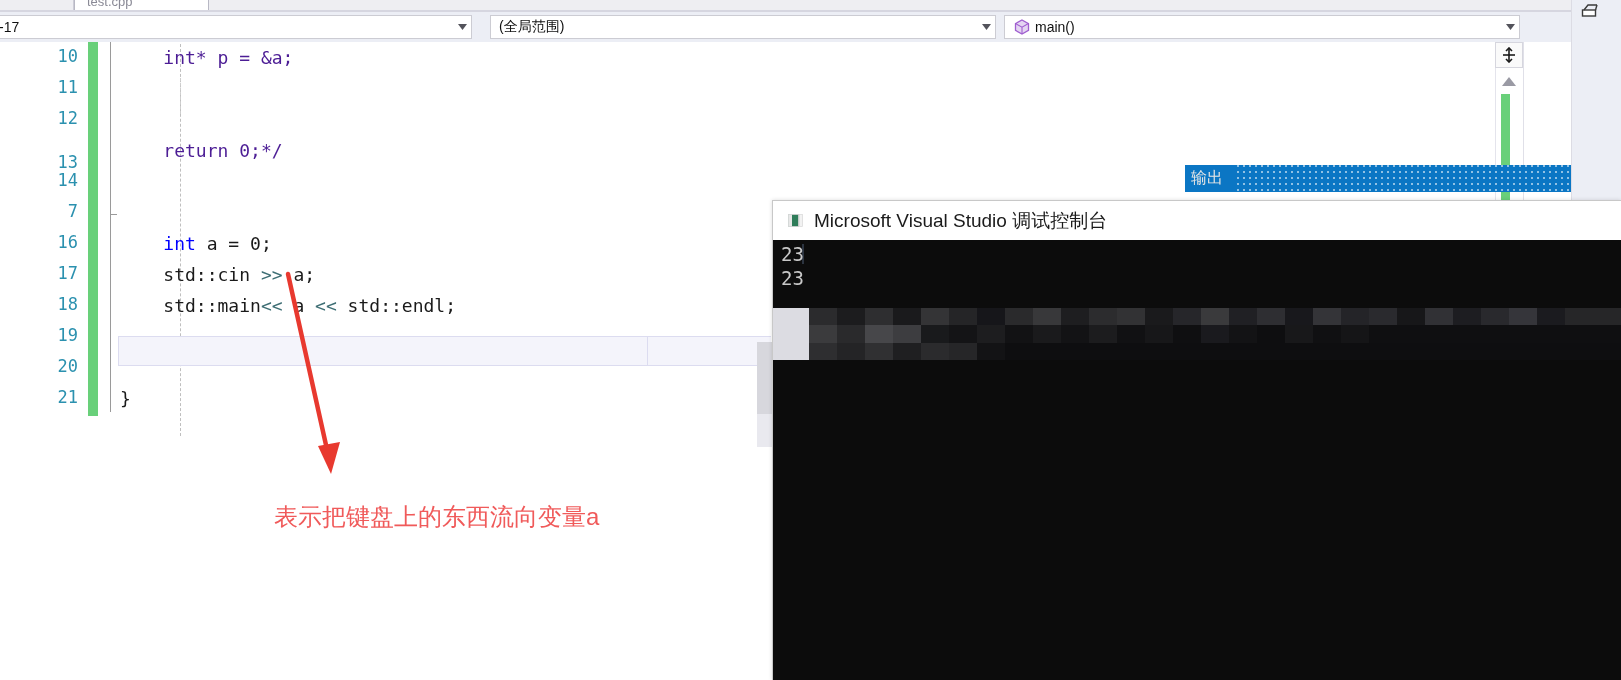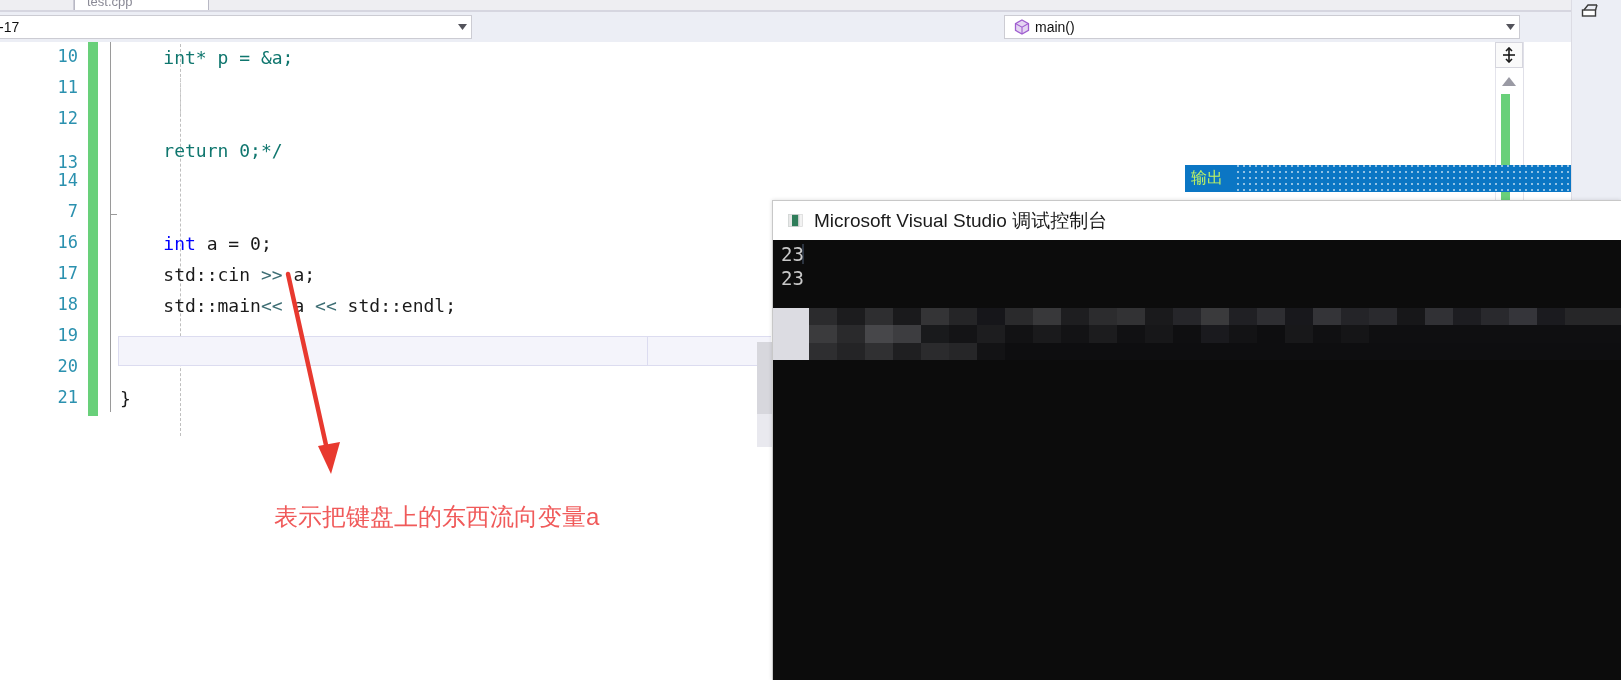--- a/index.html
+++ b/index.html
@@ -119,21 +119,21 @@
     font-family: "DejaVu Sans Mono", monospace;
   }
   .cur-line-hl {
     position: absolute; left: 118px; top: 294px; width: 530px; height: 30px;
     background: #f4f4fb; border: 1px solid #dcdcf0;
   }
   .cur-line-hl2 {
     position: absolute; left: 648px; top: 294px; width: 123px; height: 30px;
     background: #f4f4fb; border-top: 1px solid #dcdcf0; border-bottom: 1px solid #dcdcf0;
   }
-  .tok-comment { color: #0f766e; }
+  .tok-comment { color: #4c1d95; }
   .tok-kw { color: #0000ff; }
   .tok-plain { color: #1a1a1a; }
   .tok-op { color: #3f6f75; }
 
   
   .annot-svg { position: absolute; left: 0; top: 0; width: 1571px; height: 638px; pointer-events: none; }
   .annot-text {
     position: absolute; left: 274px; top: 459px;
     font-size: 24px; color: #f05a5a;
     font-family: "Liberation Sans", sans-serif; white-space: nowrap;
@@ -168,21 +168,21 @@
     background: #0b76c4;
   }
   .output-grip {
     position: absolute; left: 52px; top: 0; right: 0; bottom: 0;
     background-image:
       radial-gradient(circle at 1px 1px, rgba(255,255,255,0.55) 1px, transparent 1.2px);
     background-size: 6px 6px;
   }
   .output-label {
     position: absolute; left: 6px; top: 3px;
-    font-size: 16px; color: #bef264;
+    font-size: 16px; color: #e5e5e5;
     font-family: "Liberation Sans", sans-serif;
   }
 
   
   .console-win {
     position: absolute; left: 772px; top: 200px; width: 849px; height: 480px;
     background: #d946ef; border: 1px solid #c8c8c8;
     box-shadow: 0 0 4px rgba(0,0,0,0.14);
   }
   .console-title {
@@ -241,20 +241,28 @@
 
     <div class="combo c1">
       <span class="combo-text">-17</span>
       <span class="combo-arrow">
         <svg width="9" height="6" viewBox="0 0 9 6">
             <path d="M0 0 L9 0 L4.5 6 Z" fill="#53535b"></path>
           </svg>
       </span>
     </div>
 
+    <div class="combo c2">
+      <span class="combo-text">(全局范围)</span>
+      <span class="combo-arrow">
+        <svg width="9" height="6" viewBox="0 0 9 6">
+            <path d="M0 0 L9 0 L4.5 6 Z" fill="#53535b"></path>
+          </svg>
+      </span>
+    </div>
 
     <div class="combo c3">
       <span class="cube-icon">
         <svg width="18" height="18" viewBox="0 0 18 18">
           <path d="M9 2 L15.5 5.6 L15.5 12.4 L9 16 L2.5 12.4 L2.5 5.6 Z" fill="#e4d5f2" stroke="#a05fd0" stroke-width="1.3"></path>
           <path d="M2.5 5.6 L9 9.2 L15.5 5.6" fill="none" stroke="#a05fd0" stroke-width="1.1"></path>
           <path d="M9 9.2 L9 16" fill="none" stroke="#a05fd0" stroke-width="1.1"></path>
         </svg>
       </span>
       <span class="combo-text">main()</span>

